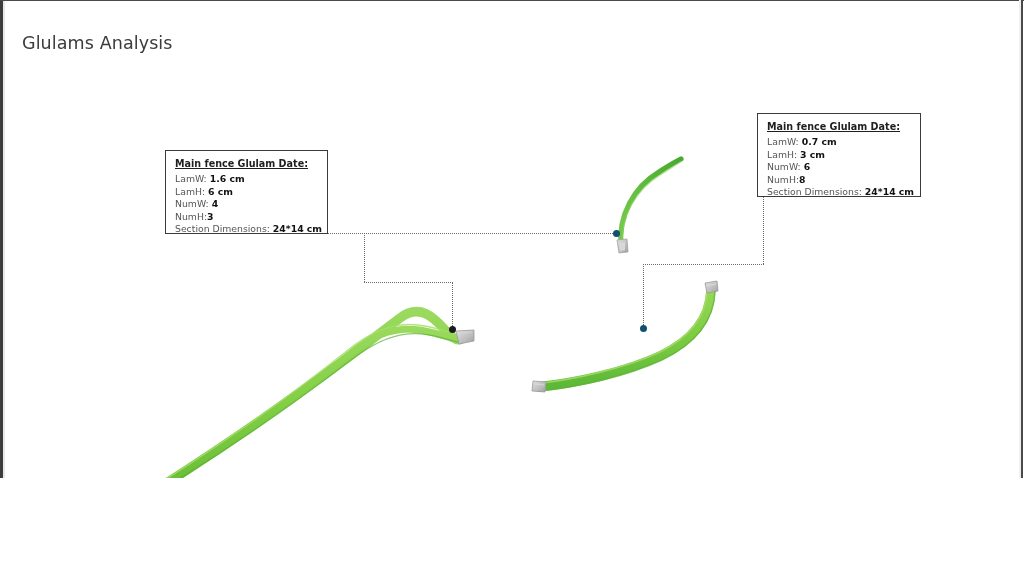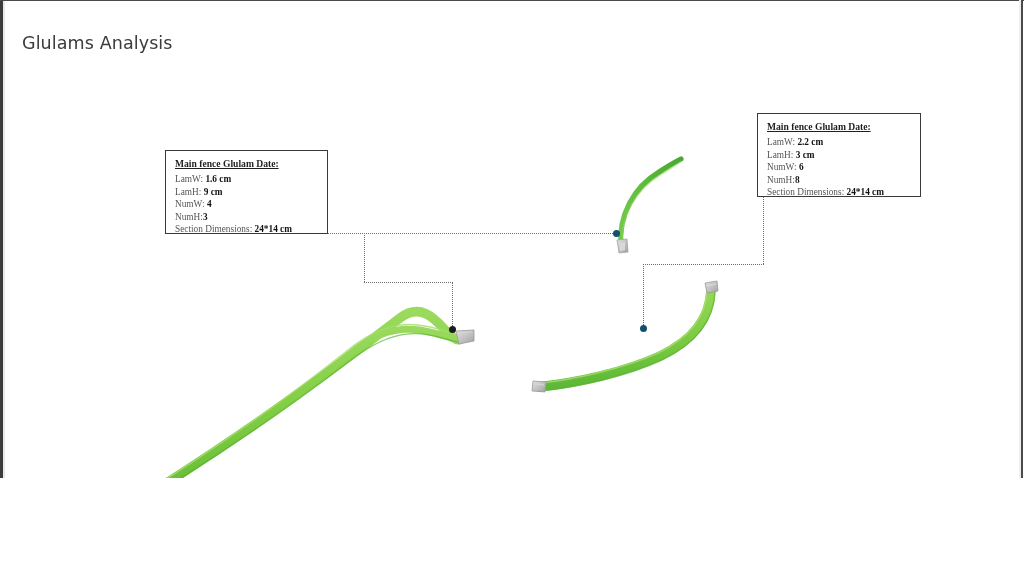--- a/index.html
+++ b/index.html
@@ -79,21 +79,20 @@
     white-space: nowrap;
   }
 
   
   .callout {
     position: absolute;
     border: 1.4px solid #3a3a3a;
     background: #ffffff;
     padding: 7px 9px 7px 9px;
     box-sizing: border-box;
-    font-family: Liberation Serif, serif;
   }
   .callout-title {
     font-size: 9.6px;
     font-weight: bold;
     color: #1f1f1f;
     text-decoration: underline;
     margin-bottom: 4px;
     white-space: nowrap;
   }
   .callout-row {
@@ -243,40 +242,40 @@
   <div class="leader-dot dot-blue" style="left:640px; top:325px;"></div>
 
   <div class="callout" id="callout-1">
     <div class="callout-title">Main fence Glulam Date:</div>
     <div class="callout-row">
       <span>LamW:</span>
       <b>1.6 cm</b>
     </div>
     <div class="callout-row">
       <span>LamH:</span>
-      <b>9 cm</b>
+      <b>6 cm</b>
     </div>
     <div class="callout-row">
       <span>NumW:</span>
       <b>4</b>
     </div>
     <div class="callout-row">
       <span>NumH:</span><b>3</b>
     </div>
     <div class="callout-row">
       <span>Section Dimensions:</span>
       <b>24*14 cm</b>
     </div>
   </div>
 
   <div class="callout" id="callout-2">
     <div class="callout-title">Main fence Glulam Date:</div>
     <div class="callout-row">
       <span>LamW:</span>
-      <b>2.2  cm</b>
+      <b>0.7  cm</b>
     </div>
     <div class="callout-row">
       <span>LamH:</span>
       <b>3  cm</b>
     </div>
     <div class="callout-row">
       <span>NumW:</span>
       <b>6</b>
     </div>
     <div class="callout-row">

